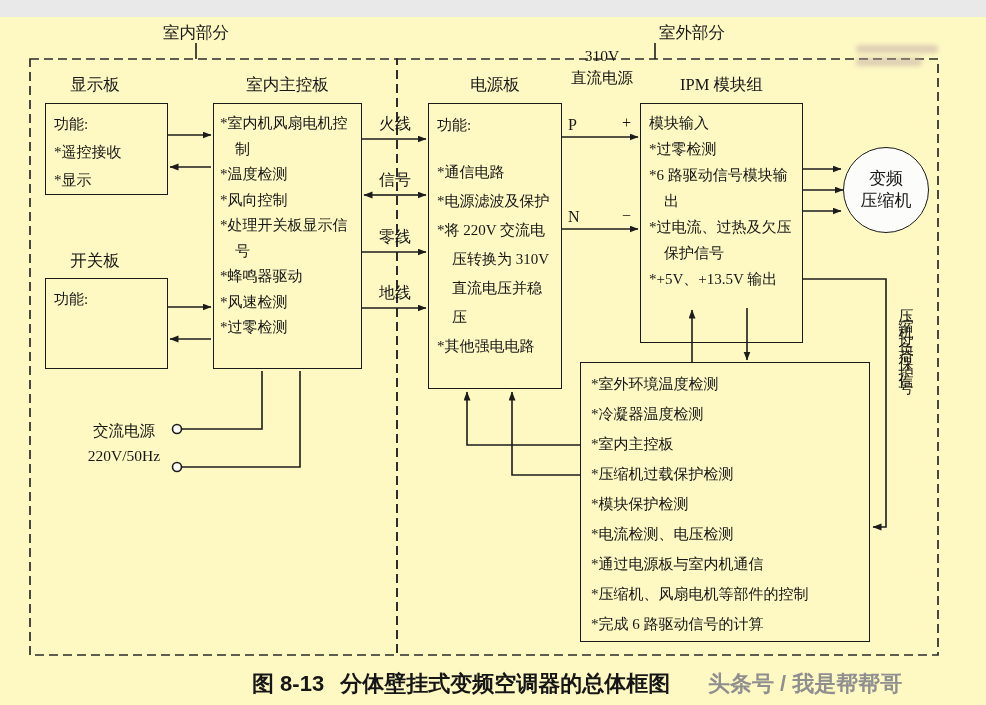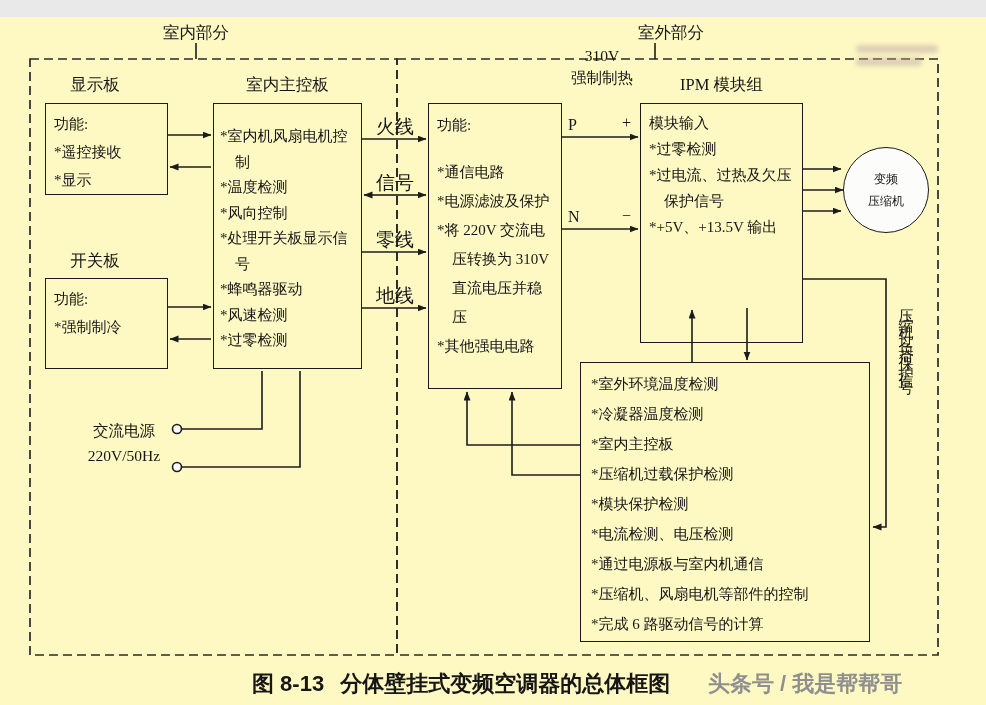--- a/index.html
+++ b/index.html
@@ -13,35 +13,35 @@
   svg.wires line, svg.wires polyline, svg.wires path.wire { stroke:#1c1c1c; stroke-width:1.6; fill:none; }
   svg.wires rect.region { stroke:#2a2a2a; stroke-width:1.7; fill:none; stroke-dasharray:9 5; }
   svg.wires circle.term { fill:#fcfcfb; stroke:#1c1c1c; stroke-width:1.6; }
 
   .ttl { position:absolute; font-size:16.5px; text-align:center; }
   .seclabel { position:absolute; font-size:16.5px; text-align:center; width:80px; }
   .box { position:absolute; border:1.7px solid #1a1a1a; font-size:15px; }
   .li { padding-left:1em; text-indent:-1em; }
 
   .display-box, .switch-box { line-height:28px; padding:6px 8px; }
-  .main-box { line-height:25.5px; padding:20px 6px; }
+  .main-box { line-height:25.5px; padding:7px 6px; }
   .power-box { line-height:29px; padding:7px 8px; }
   .power-box .fn { margin-bottom:18px; }
   .ipm-box { line-height:26px; padding:6px 8px; }
   .outdoor-box { line-height:30px; padding:6px 10px; }
 
-  .wlabel { position:absolute; width:64px; text-align:center; font-size:19px; }
+  .wlabel { position:absolute; width:64px; text-align:center; font-size:16px; }
   .plabel { position:absolute; font-size:16px; }
   .acpower { position:absolute; width:96px; text-align:center; font-size:15.5px; line-height:25px; }
   .dclabel { position:absolute; width:92px; text-align:center; font-size:15.5px; line-height:22px; }
 
   .circle {
     position:absolute; border:1.7px solid #1a1a1a; border-radius:50%;
     display:flex; flex-direction:column; align-items:center; justify-content:center;
-    text-align:center; font-size:12px; line-height:22px; background:#fcfcfb;
+    text-align:center; font-size:17px; line-height:22px; background:#fcfcfb;
   }
   .vtext { position:absolute; writing-mode:vertical-rl; text-orientation:upright; font-size:15px; letter-spacing:8px; }
 
   .caption { position:absolute; font-family:"Liberation Sans","DejaVu Sans",sans-serif; font-weight:700; font-size:22px; }
   .caption .fig { margin-right:16px; }
   .byline { position:absolute; font-family:"Liberation Sans","DejaVu Sans",sans-serif; font-weight:700; font-size:22px; color:#8f8f8f; }
 
   .smudge { position:absolute; filter:blur(2.5px); opacity:.55; }
   .smudge i { display:block; background:#c2aaa6; height:8px; border-radius:3px; margin-bottom:5px; }
 </style>
@@ -88,33 +88,32 @@
 
     <polyline points="182,412 262,412 262,354"></polyline>
     <polyline points="182,450 300,450 300,354"></polyline>
     <circle class="term" cx="177" cy="412" r="4.5"></circle>
     <circle class="term" cx="177" cy="450" r="4.5"></circle>
 
     <polyline points="803,262 886,262 886,510 873,510" marker-end="url(#arrow)"></polyline>
   </svg>
 
   <div class="seclabel" style="left:156px; top:5px;">室内部分</div>
-  <div class="seclabel" style="left:631px; top:5px;">室外部分</div>
+  <div class="seclabel" style="left:652px; top:5px;">室外部分</div>
 
   <div class="ttl" style="left:45px; top:57px; width:100px;">显示板</div>
   <div class="box display-box" style="left:45px; top:86px; width:123px; height:92px;">
     <div>功能:</div>
     <div class="li">*遥控接收</div>
     <div class="li">*显示</div>
   </div>
 
   <div class="ttl" style="left:45px; top:233px; width:100px;">开关板</div>
   <div class="box switch-box" style="left:45px; top:261px; width:123px; height:91px;">
     <div>功能:</div>
-    <div class="li">*强制制冷</div>
   </div>
 
   <div class="ttl" style="left:213px; top:57px; width:149px;">室内主控板</div>
   <div class="box main-box" style="left:213px; top:86px; width:149px; height:266px;">
     <div class="li">*室内机风扇电机控制</div>
     <div class="li">*温度检测</div>
     <div class="li">*风向控制</div>
     <div class="li">*处理开关板显示信号</div>
     <div class="li">*蜂鸣器驱动</div>
     <div class="li">*风速检测</div>
@@ -124,41 +123,43 @@
   <div class="acpower" style="left:76px; top:401px;">
     <div>交流电源</div>
     <div>220V/50Hz</div>
   </div>
 
   <div class="wlabel" style="left:363px; top:97px;">火线</div>
   <div class="wlabel" style="left:363px; top:153px;">信号</div>
   <div class="wlabel" style="left:363px; top:210px;">零线</div>
   <div class="wlabel" style="left:363px; top:266px;">地线</div>
 
+  <div class="ttl" style="left:428px; top:57px; width:134px;">电源板</div>
   <div class="box power-box" style="left:428px; top:86px; width:134px; height:286px;">
     <div class="fn">功能:</div>
     <div class="li">*通信电路</div>
     <div class="li">*电源滤波及保护</div>
     <div class="li">*将 220V 交流电压转换为 310V 直流电压并稳压</div>
     <div class="li">*其他强电电路</div>
   </div>
 
   <div class="dclabel" style="left:556px; top:28px;">
     <div>310V</div>
-    <div>强制制热</div>
+    <div>直流电源</div>
   </div>
   <div class="plabel" style="left:568px; top:99px;">P</div>
   <div class="plabel" style="left:622px; top:97px;">+</div>
   <div class="plabel" style="left:568px; top:191px;">N</div>
   <div class="plabel" style="left:622px; top:190px;">−</div>
 
   <div class="ttl" style="left:640px; top:57px; width:163px;">IPM 模块组</div>
   <div class="box ipm-box" style="left:640px; top:86px; width:163px; height:240px;">
     <div>模块输入</div>
     <div class="li">*过零检测</div>
+    <div class="li">*6 路驱动信号模块输出</div>
     <div class="li">*过电流、过热及欠压保护信号</div>
     <div class="li">*+5V、+13.5V 输出</div>
   </div>
 
   <div class="circle" style="left:843px; top:130px; width:86px; height:86px;">
     <div>变频</div>
     <div>压缩机</div>
   </div>
 
   <div class="box outdoor-box" style="left:580px; top:345px; width:290px; height:280px;">

